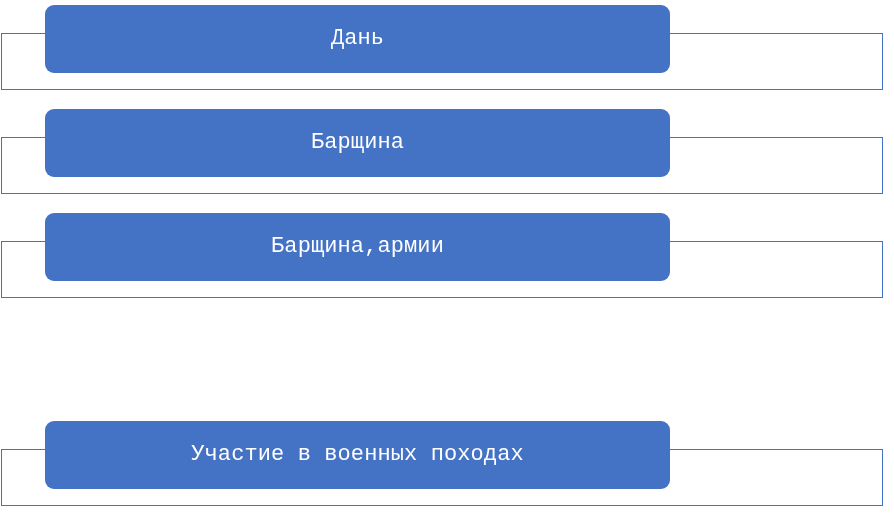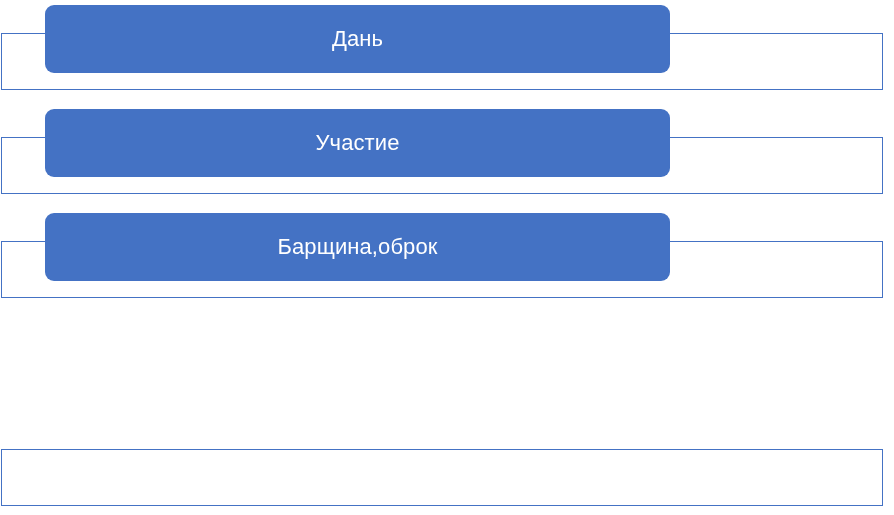--- a/index.html
+++ b/index.html
@@ -53,21 +53,21 @@
     border-radius: 9px;
     box-sizing: border-box;
     display: flex;
     align-items: center;
     justify-content: center;
     z-index: 2;
   }
 
   .chip-label {
     color: #FFFFFF;
-    font-family: Liberation Sans, sans-serif;
+    font-family: Liberation Mono, monospace;
     font-size: 22px;
     font-weight: 400;
     line-height: 1.1;
     letter-spacing: 0.1px;
     white-space: nowrap;
     text-align: center;
     user-select: none;
   }
 </style>
 </head>
@@ -78,29 +78,32 @@
   <div class="row" style="top:0px;">
     <div class="outline-box"></div>
     <div class="chip">
       <span class="chip-label">Дань</span>
     </div>
   </div>
 
   <div class="row" style="top:104px;">
     <div class="outline-box"></div>
     <div class="chip">
-      <span class="chip-label">Участие</span>
+      <span class="chip-label">Барщина</span>
     </div>
   </div>
 
   <div class="row" style="top:208px;">
     <div class="outline-box"></div>
     <div class="chip">
-      <span class="chip-label">Барщина,оброк</span>
+      <span class="chip-label">Барщина,армии</span>
     </div>
   </div>
 
 
   <div class="row" style="top:416px;">
     <div class="outline-box"></div>
+    <div class="chip">
+      <span class="chip-label">Участие в военных походах</span>
+    </div>
   </div>
 
 </div>
 
 </body></html>

